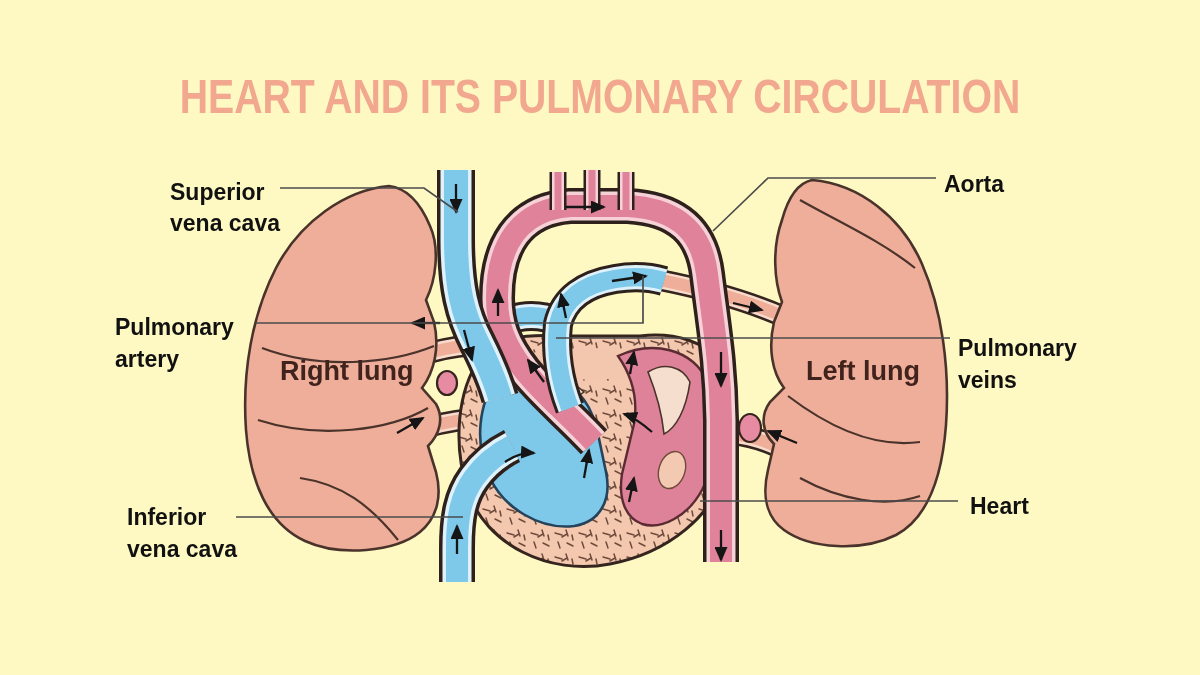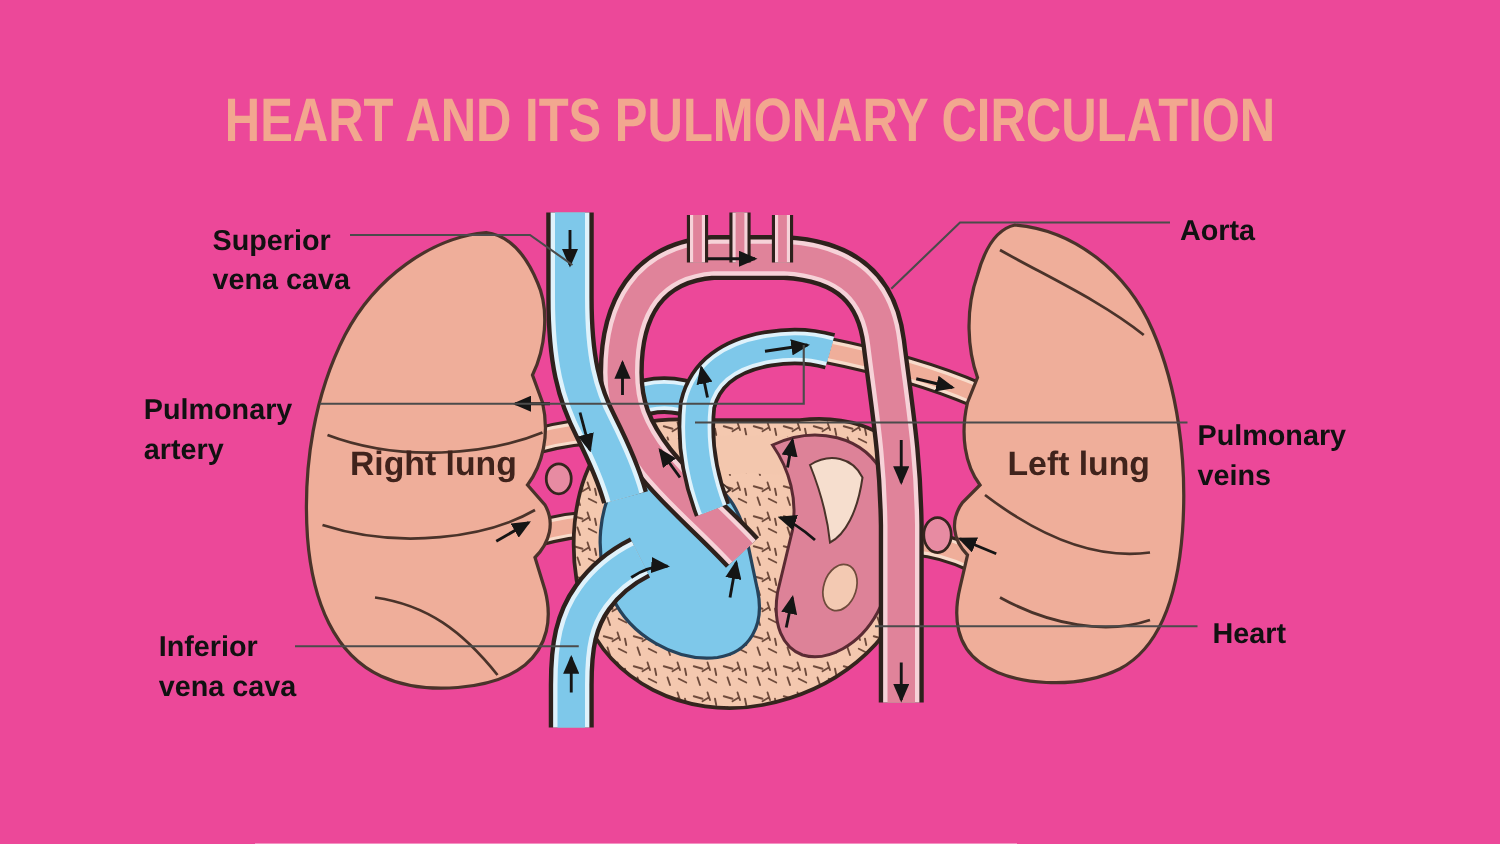--- a/index.html
+++ b/index.html
@@ -1,16 +1,16 @@
 <!DOCTYPE html>
 <html><head>
 <meta charset="utf-8">
 <style>
   html,body{margin:0;padding:0;background:#ffffff;}
-  #stage{position:relative;width:1200px;height:675px;background:#ec4899;overflow:hidden;
+  #stage{position:relative;width:1200px;height:675px;background:#fef9c3;overflow:hidden;
          font-family:"Liberation Sans", sans-serif;}
   svg{display:block;}
   
   .lung      {fill:#EFAE9A;stroke:#4A332A;stroke-width:2.6;}
   .fissure   {fill:none;stroke:#4A332A;stroke-width:2.2;}
   .wall      {fill:url(#hatch);stroke:#35251E;stroke-width:3;}
   .atria     {fill:#F3C7AE;stroke:none;}
   .chamber-b {fill:#7EC8EA;stroke:#26435C;stroke-width:2.6;}
   .chamber-p {fill:#DD8298;stroke:#5A2B33;stroke-width:2.4;}
   .flap      {fill:#F6DECE;stroke:#4A332A;stroke-width:1.6;}

